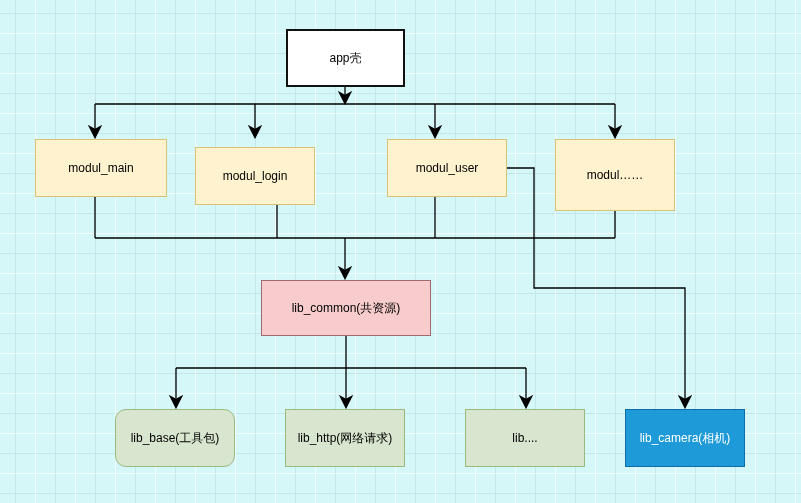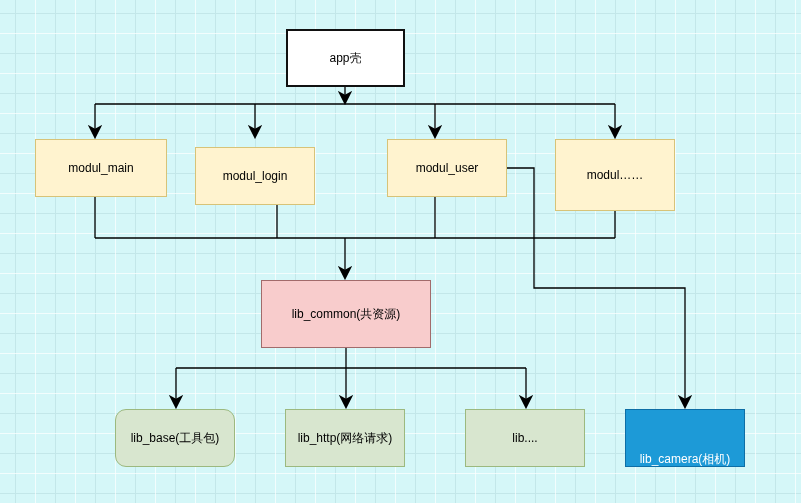--- a/index.html
+++ b/index.html
@@ -82,28 +82,28 @@
     </div>
   <div class="node" style="left: 195px; top: 139px; width: 120px; height: 58px; background: rgb(255, 243, 207); border-color: rgb(215, 195, 120); border-width: 1px; color: rgb(0, 0, 0); margin-top: 8px;">
       <span>modul_login</span>
     </div>
   <div class="node" style="left: 375px; top: 139px; width: 120px; height: 58px; background: rgb(255, 243, 207); border-color: rgb(215, 195, 120); border-width: 1px; color: rgb(0, 0, 0); margin-left: 12px;">
       <span>modul_user</span>
     </div>
   <div class="node" style="left: 555px; top: 139px; width: 120px; height: 72px; background: rgb(255, 243, 207); border-color: rgb(215, 195, 120); border-width: 1px; color: rgb(0, 0, 0);">
       <span>modul……</span>
     </div>
-  <div class="node" style="left: 261px; top: 280px; width: 170px; height: 68px; background: rgb(248, 204, 204); border-color: rgb(162, 107, 107); border-width: 1px; color: rgb(0, 0, 0);">
+  <div class="node" style="left: 261px; top: 280px; width: 170px; height: 56px; background: rgb(248, 204, 204); border-color: rgb(162, 107, 107); border-width: 1px; color: rgb(0, 0, 0);">
       <span>lib_common(共资源)</span>
     </div>
   <div class="node" style="left: 115px; top: 409px; width: 120px; height: 58px; background: rgb(216, 230, 207); border-color: rgb(156, 185, 127); border-width: 1px; color: rgb(0, 0, 0); border-radius: 11px;">
       <span>lib_base(工具包)</span>
     </div>
   <div class="node" style="left: 285px; top: 409px; width: 120px; height: 58px; background: rgb(216, 230, 207); border-color: rgb(156, 185, 127); border-width: 1px; color: rgb(0, 0, 0);">
       <span>lib_http(网络请求)</span>
     </div>
   <div class="node" style="left: 465px; top: 409px; width: 120px; height: 58px; background: rgb(216, 230, 207); border-color: rgb(156, 185, 127); border-width: 1px; color: rgb(0, 0, 0);">
       <span>lib....</span>
     </div>
-  <div class="node" style="left: 625px; top: 409px; width: 120px; height: 58px; background: rgb(29, 154, 215); border-color: rgb(13, 110, 166); border-width: 1px; color: rgb(255, 255, 255); align-items: flex-end;">
+  <div class="node" style="left: 625px; top: 409px; width: 120px; height: 58px; background: rgb(29, 154, 215); border-color: rgb(13, 110, 166); border-width: 1px; color: rgb(255, 255, 255);">
       <span>lib_camera(相机)</span>
     </div>
 </div>
 
 </body></html>

